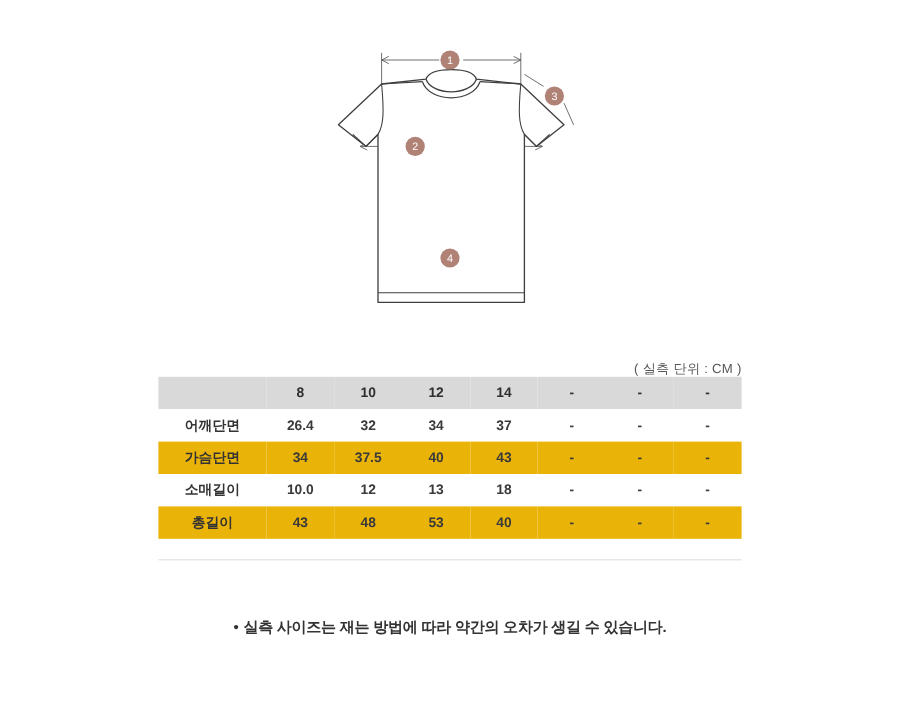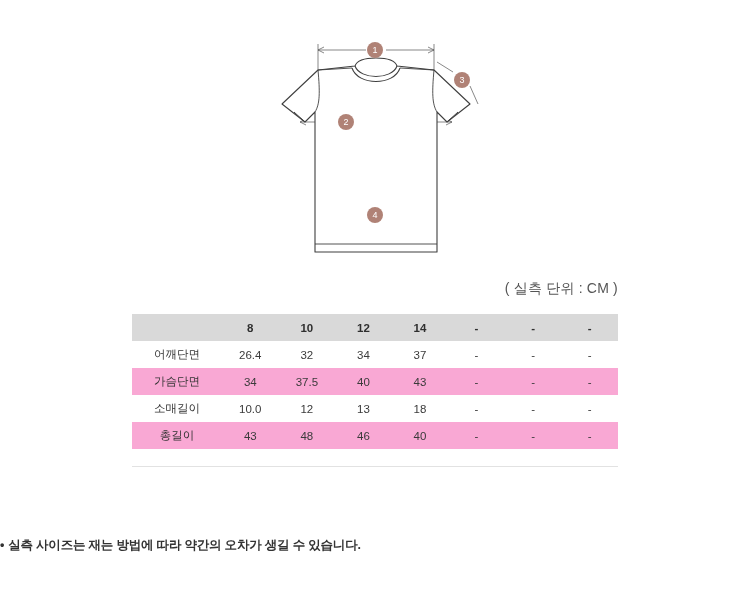--- a/index.html
+++ b/index.html
@@ -46,81 +46,81 @@
   }
   .m1 { left: 367px; top: 42px; }
   .m2 { left: 338px; top: 114px; }
   .m3 { left: 454px; top: 72px; }
   .m4 { left: 367px; top: 207px; }
 
   
   .unit-note {
     position: absolute;
     right: 132px;
-    top: 280px;
-    font-size: 14px;
+    top: 300px;
+    font-size: 11px;
     color: #555555;
     letter-spacing: 0.2px;
   }
 
   
   .size-table {
     position: absolute;
     left: 132px;
     top: 314px;
     width: 486px;
     border-collapse: collapse;
     table-layout: fixed;
   }
   .size-table th,
   .size-table td {
     text-align: center;
     font-size: 11.5px;
-    font-weight: normal;
+    font-weight: bold;
     color: #3a3a3a;
     height: 27px;
     padding: 0;
   }
   .size-table col.label-col { width: 90px; }
   .size-table thead tr {
     background: #d9d9d9;
   }
   .size-table thead th {
     color: #2f2f2f;
     font-weight: bold;
     font-size: 11.5px;
   }
   .size-table tbody tr.odd {
     background: #ffffff;
   }
   .size-table tbody tr.even {
-    background: #f9a8d4;
+    background: #eab308;
   }
   .size-table tbody td.row-label {
     color: #333333;
     font-size: 11.5px;
   }
 
   
   .divider {
     position: absolute;
     left: 132px;
     top: 466px;
     width: 486px;
     height: 1px;
     background: #e2e2e2;
   }
 
   
   .footnote {
     position: absolute;
     left: 0;
-    top: 537px;
-    width: 750px;
-    text-align: left;
+    top: 515px;
+    width: 750px;
+    text-align: center;
     font-size: 12.5px;
     color: #333333;
     font-weight: bold;
     letter-spacing: -0.2px;
   }
   .footnote .bullet {
     color: #333333;
     margin-right: 4px;
   }
 </style>
@@ -259,21 +259,21 @@
         <td>13</td>
         <td>18</td>
         <td>-</td>
         <td>-</td>
         <td>-</td>
       </tr>
       <tr class="even">
         <td class="row-label">총길이</td>
         <td>43</td>
         <td>48</td>
-        <td>46</td>
+        <td>53</td>
         <td>40</td>
         <td>-</td>
         <td>-</td>
         <td>-</td>
       </tr>
     </tbody>
   </table>
 
   <div class="divider"></div>
 

